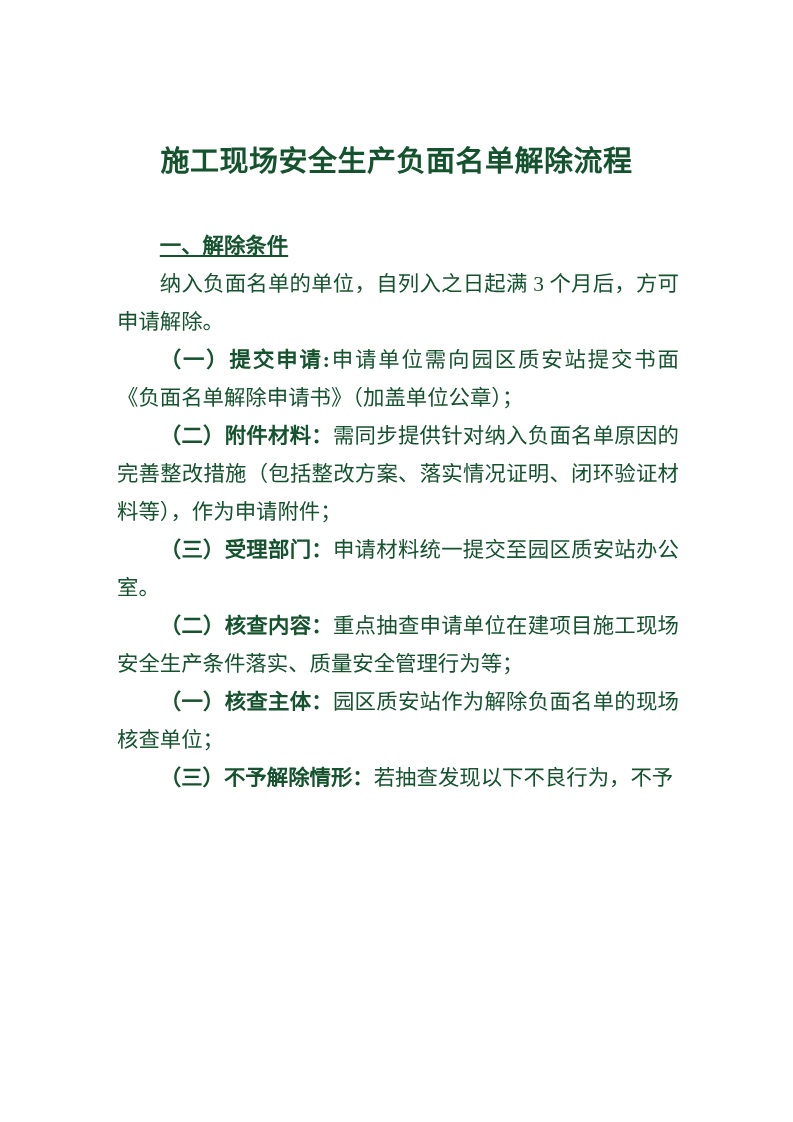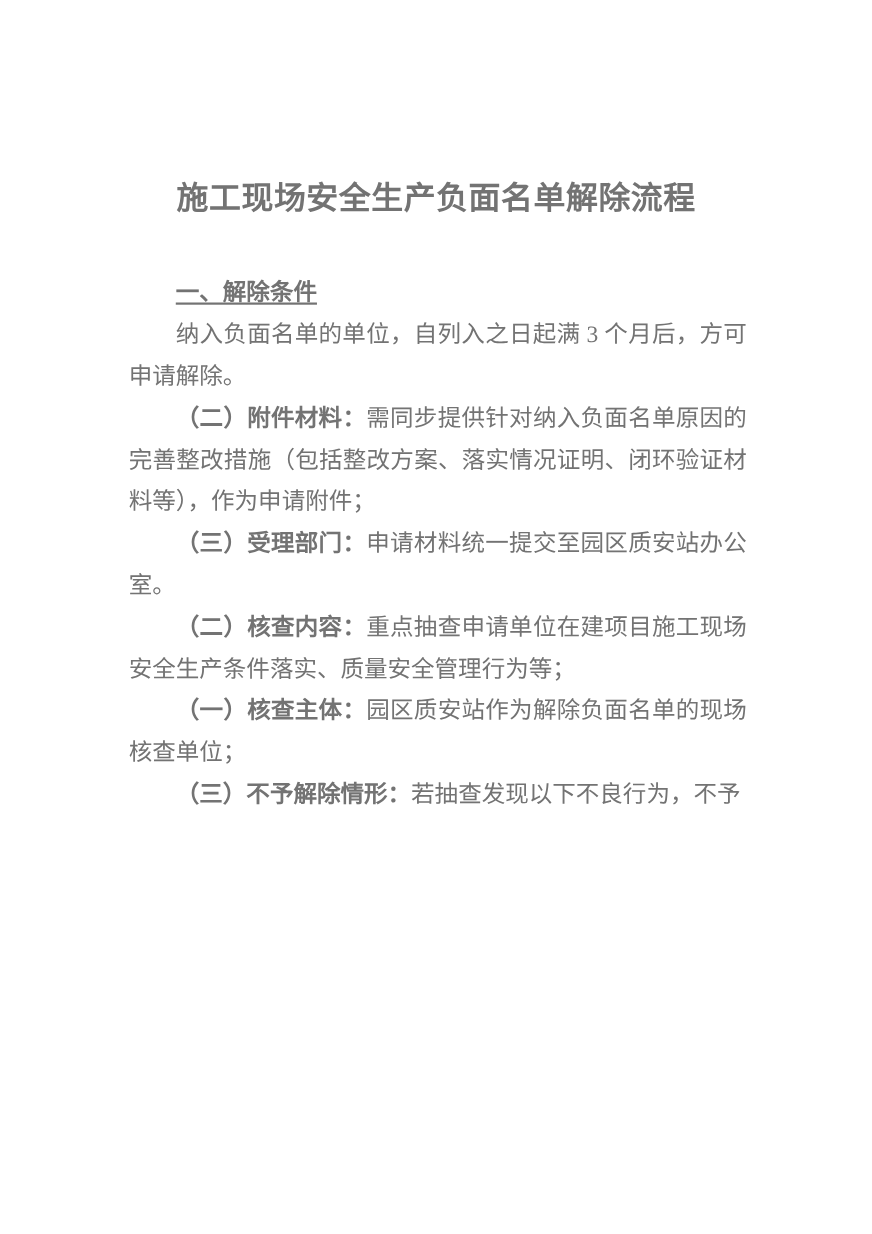--- a/index.html
+++ b/index.html
@@ -6,24 +6,23 @@
   html, body {
     margin: 0;
     padding: 0;
     background: #ffffff;
   }
   .page {
     position: relative;
     width: 793px;
     height: 795px;
     background: #ffffff;
-    color: #737373;
+    color: #14532d;
     overflow: hidden;
     font-family: "Liberation Serif", "DejaVu Serif", serif;
-    margin-top: 20px;
   }
   .doc-title {
     position: absolute;
     top: 141px;
     left: 0;
     right: 0;
     margin: 0;
     text-align: center;
     font-size: 29px;
     line-height: 40px;
@@ -76,20 +75,21 @@
   <h1 class="doc-title">施工现场安全生产负面名单解除流程</h1>
 
   <div class="doc-body">
 
 
     <h2 class="sec-heading">一、解除条件</h2>
 
     <p class="para"><span>纳入负面名单的单位，自列入之日起满 3 个月后，方可申请解除。</span></p>
 
 
+    <p class="para"><span class="item-label">（一）提交申请:</span><span>申请单位需向园区质安站提交书面《负面名单解除申请书》（加盖单位公章）；</span></p>
 
     <p class="para"><span class="item-label">（二）附件材料：</span><span>需同步提供针对纳入负面名单原因的完善整改措施（包括整改方案、落实情况证明、闭环验证材料等），作为申请附件；</span></p>
 
     <p class="para"><span class="item-label">（三）受理部门：</span><span>申请材料统一提交至园区质安站办公室。</span></p>
 
 
     <p class="para"><span class="item-label">（二）核查内容：</span><span>重点抽查申请单位在建项目施工现场安全生产条件落实、质量安全管理行为等；</span></p>
 
     <p class="para"><span class="item-label">（一）核查主体：</span><span>园区质安站作为解除负面名单的现场核查单位；</span></p>
 

